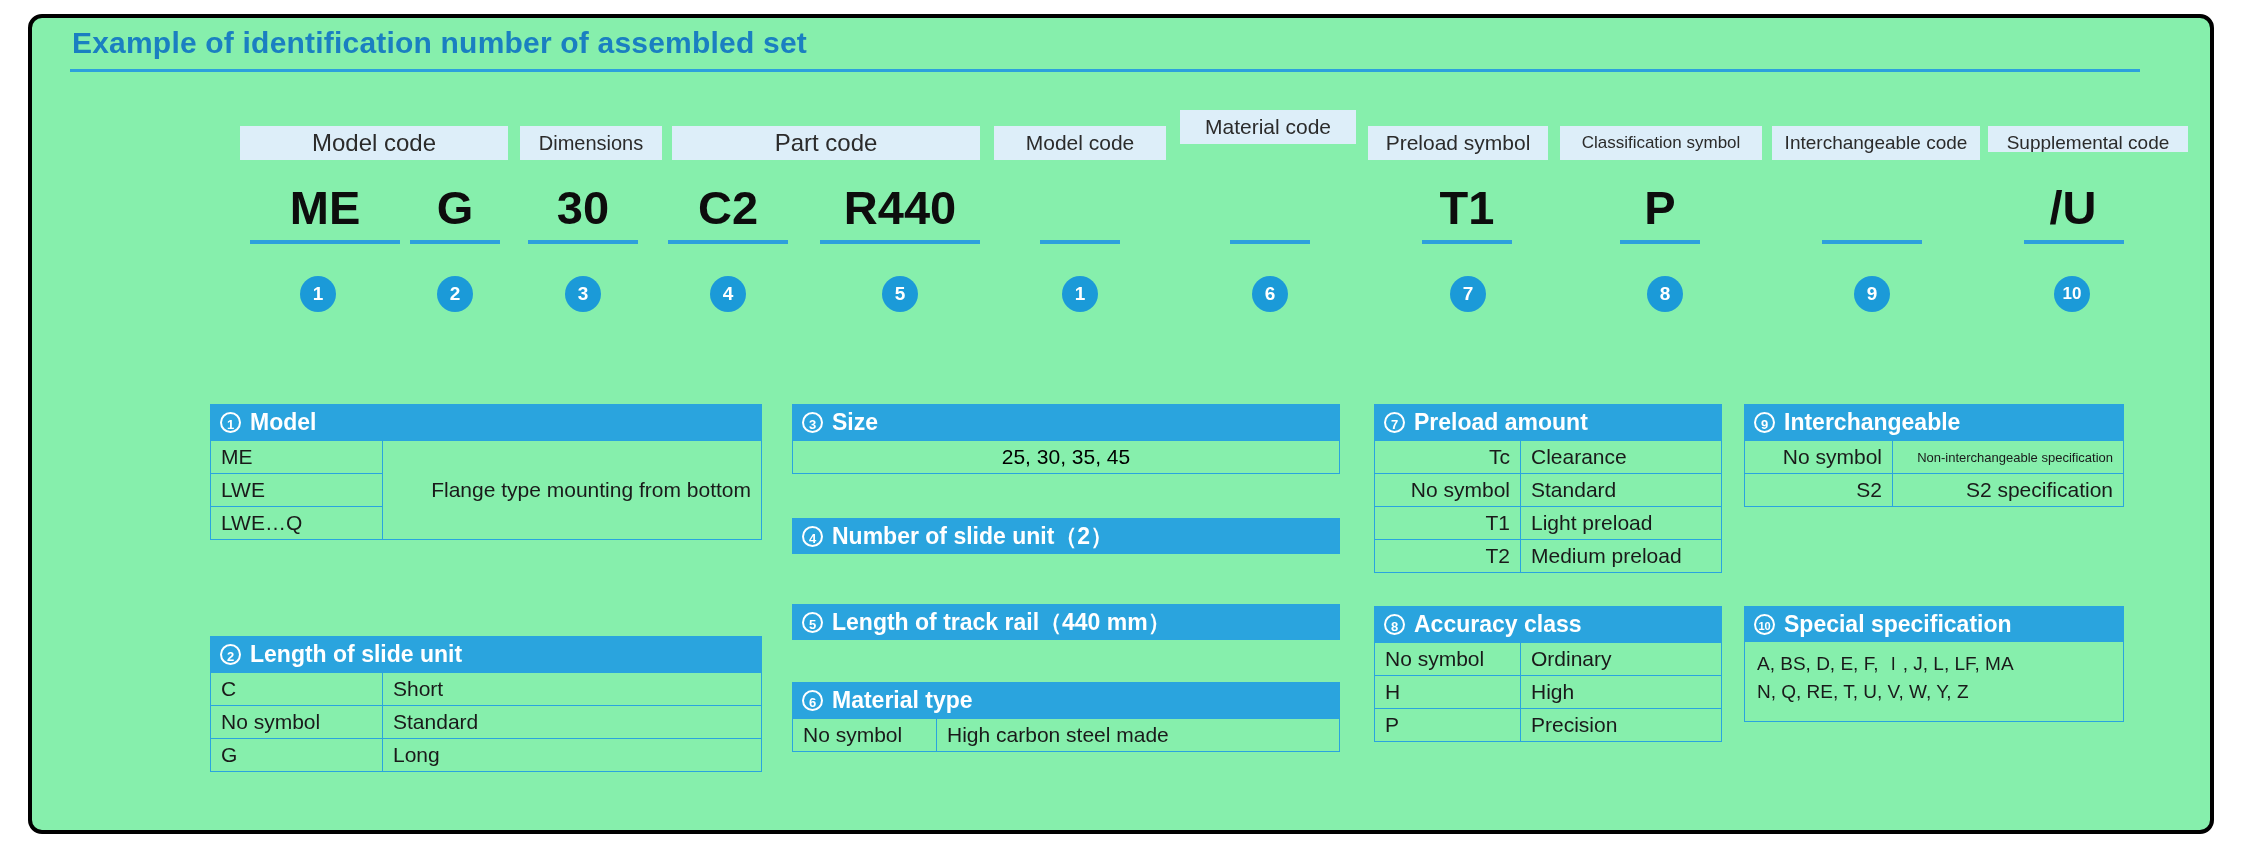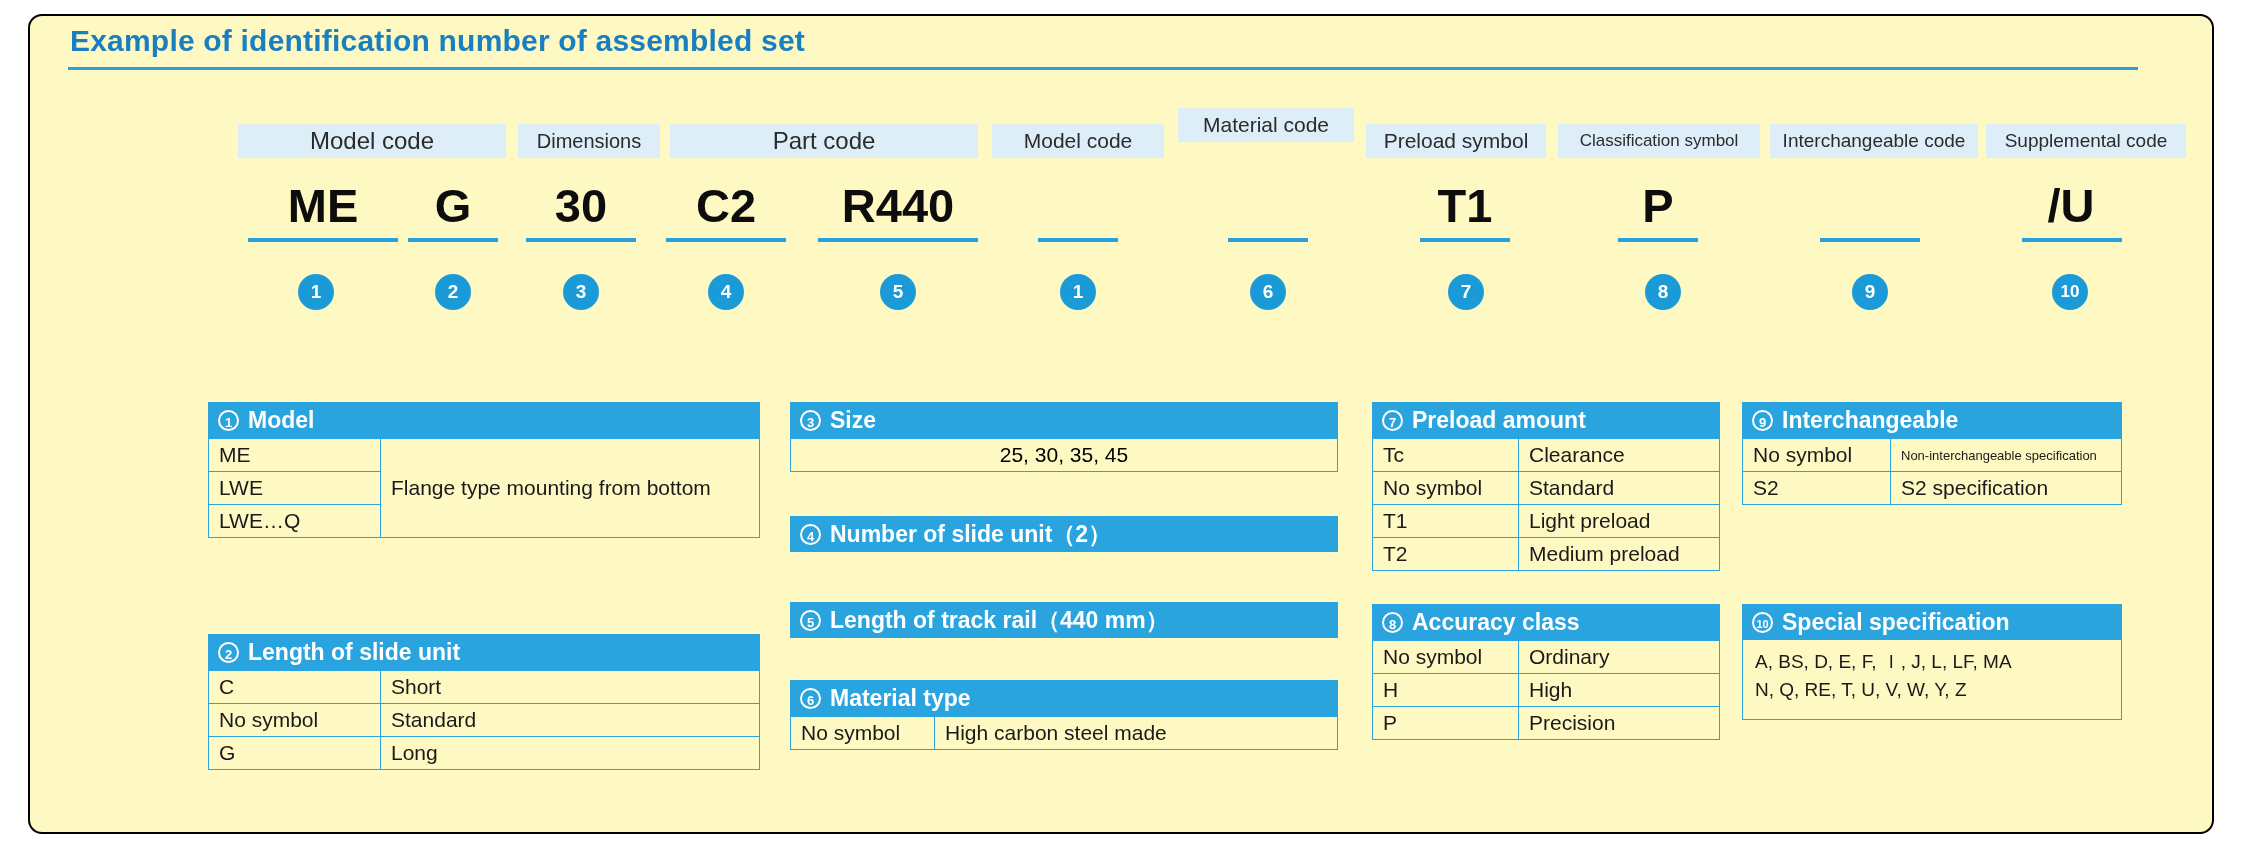--- a/index.html
+++ b/index.html
@@ -15,23 +15,23 @@
     overflow: hidden;
   }
 
   
   #page {
     position: absolute;
     left: 28px;
     top: 14px;
     width: 2186px;
     height: 820px;
-    border: 2px solid #000000;
+    border: 4px solid #000000;
     border-radius: 14px;
-    background: #fef9c3;
+    background: #86efac;
     box-sizing: border-box;
   }
 
   
   #title-bar {
     position: absolute;
     left: 38px;
     top: 8px;
     width: 2070px;
     height: 46px;
@@ -126,21 +126,21 @@
   table.legend td {
     border: 1px solid #2aa4de;
     height: 33px;
     font-size: 21px;
     color: #1a1a1a;
     padding: 0 10px;
     box-sizing: border-box;
     white-space: nowrap;
     overflow: hidden;
   }
-  td.center { text-align: left; margin-left: 10px; }
+  td.center { text-align: right; margin-left: 10px; }
   td.small { font-size: 15px; }
   td.med { font-size: 18px; }
 
   .plain-box {
     border: 1px solid #2aa4de;
     font-size: 21px;
     text-align: center;
     box-sizing: border-box;
     display: flex;
     align-items: center;
@@ -156,21 +156,21 @@
   <div id="title-text">Example of identification number of assembled set</div>
 
   <div class="hdr-chip" style="left:208px; top:108px; width:268px; height:34px; font-size:24px; line-height:34px;">Model code</div>
   <div class="hdr-chip" style="left:488px; top:108px; width:142px; height:34px; font-size:20px; line-height:34px;">Dimensions</div>
   <div class="hdr-chip" style="left:640px; top:108px; width:308px; height:34px; font-size:24px; line-height:34px;">Part code</div>
   <div class="hdr-chip" style="left:962px; top:108px; width:172px; height:34px; font-size:21px; line-height:34px;">Model code</div>
   <div class="hdr-chip" style="left:1148px; top:92px; width:176px; height:34px; font-size:21px; line-height:34px;">Material code</div>
   <div class="hdr-chip" style="left:1336px; top:108px; width:180px; height:34px; font-size:21px; line-height:34px;">Preload symbol</div>
   <div class="hdr-chip" style="left:1528px; top:108px; width:202px; height:34px; font-size:17px; line-height:34px;">Classification symbol</div>
   <div class="hdr-chip" style="left:1740px; top:108px; width:208px; height:34px; font-size:19px; line-height:34px;">Interchangeable code</div>
-  <div class="hdr-chip" style="left:1956px; top:108px; width:200px; height:34px; font-size:19px; line-height:34px;">Supplemental code</div>
+  <div class="hdr-chip" style="left:1956px; top:108px; width:200px; height:26px; font-size:19px; line-height:34px;">Supplemental code</div>
 
   <div class="code-text" style="left:228px; top:162px; width:130px; font-size:47px;">ME</div>
   <div class="code-underline" style="left:218px; top:222px; width:150px;"></div>
   <div class="num-circle" style="left:268px; top:258px;">1</div>
 
   <div class="code-text" style="left:378px; top:162px; width:90px; font-size:47px;">G</div>
   <div class="code-underline" style="left:378px; top:222px; width:90px;"></div>
   <div class="num-circle" style="left:405px; top:258px;">2</div>
 
   <div class="code-text" style="left:496px; top:162px; width:110px; font-size:47px;">30</div>

